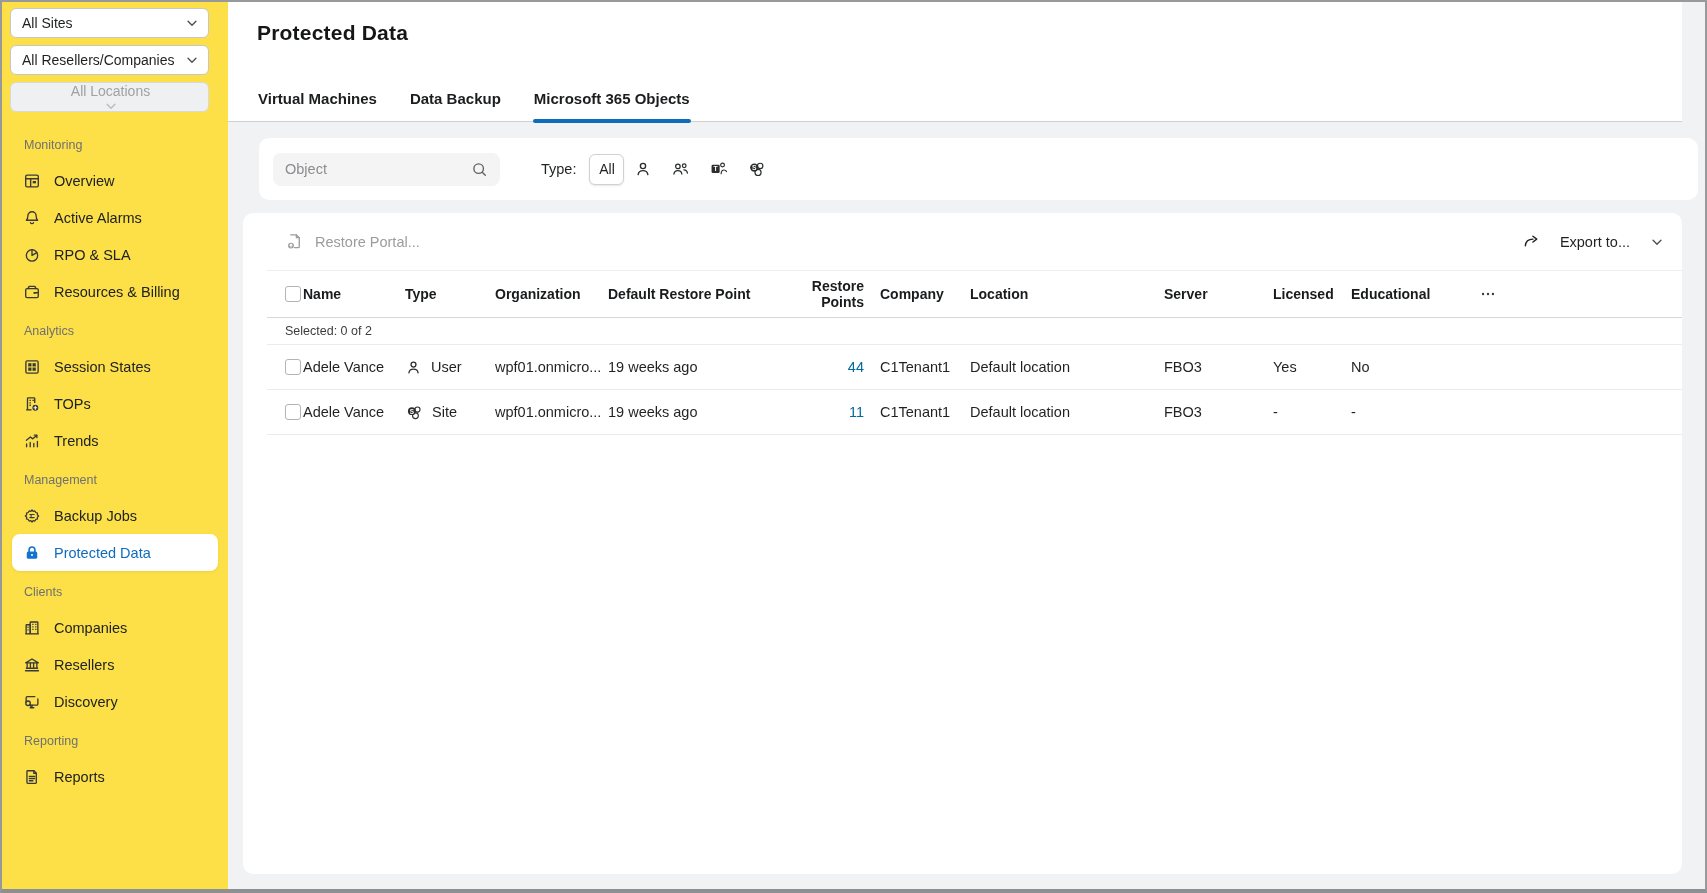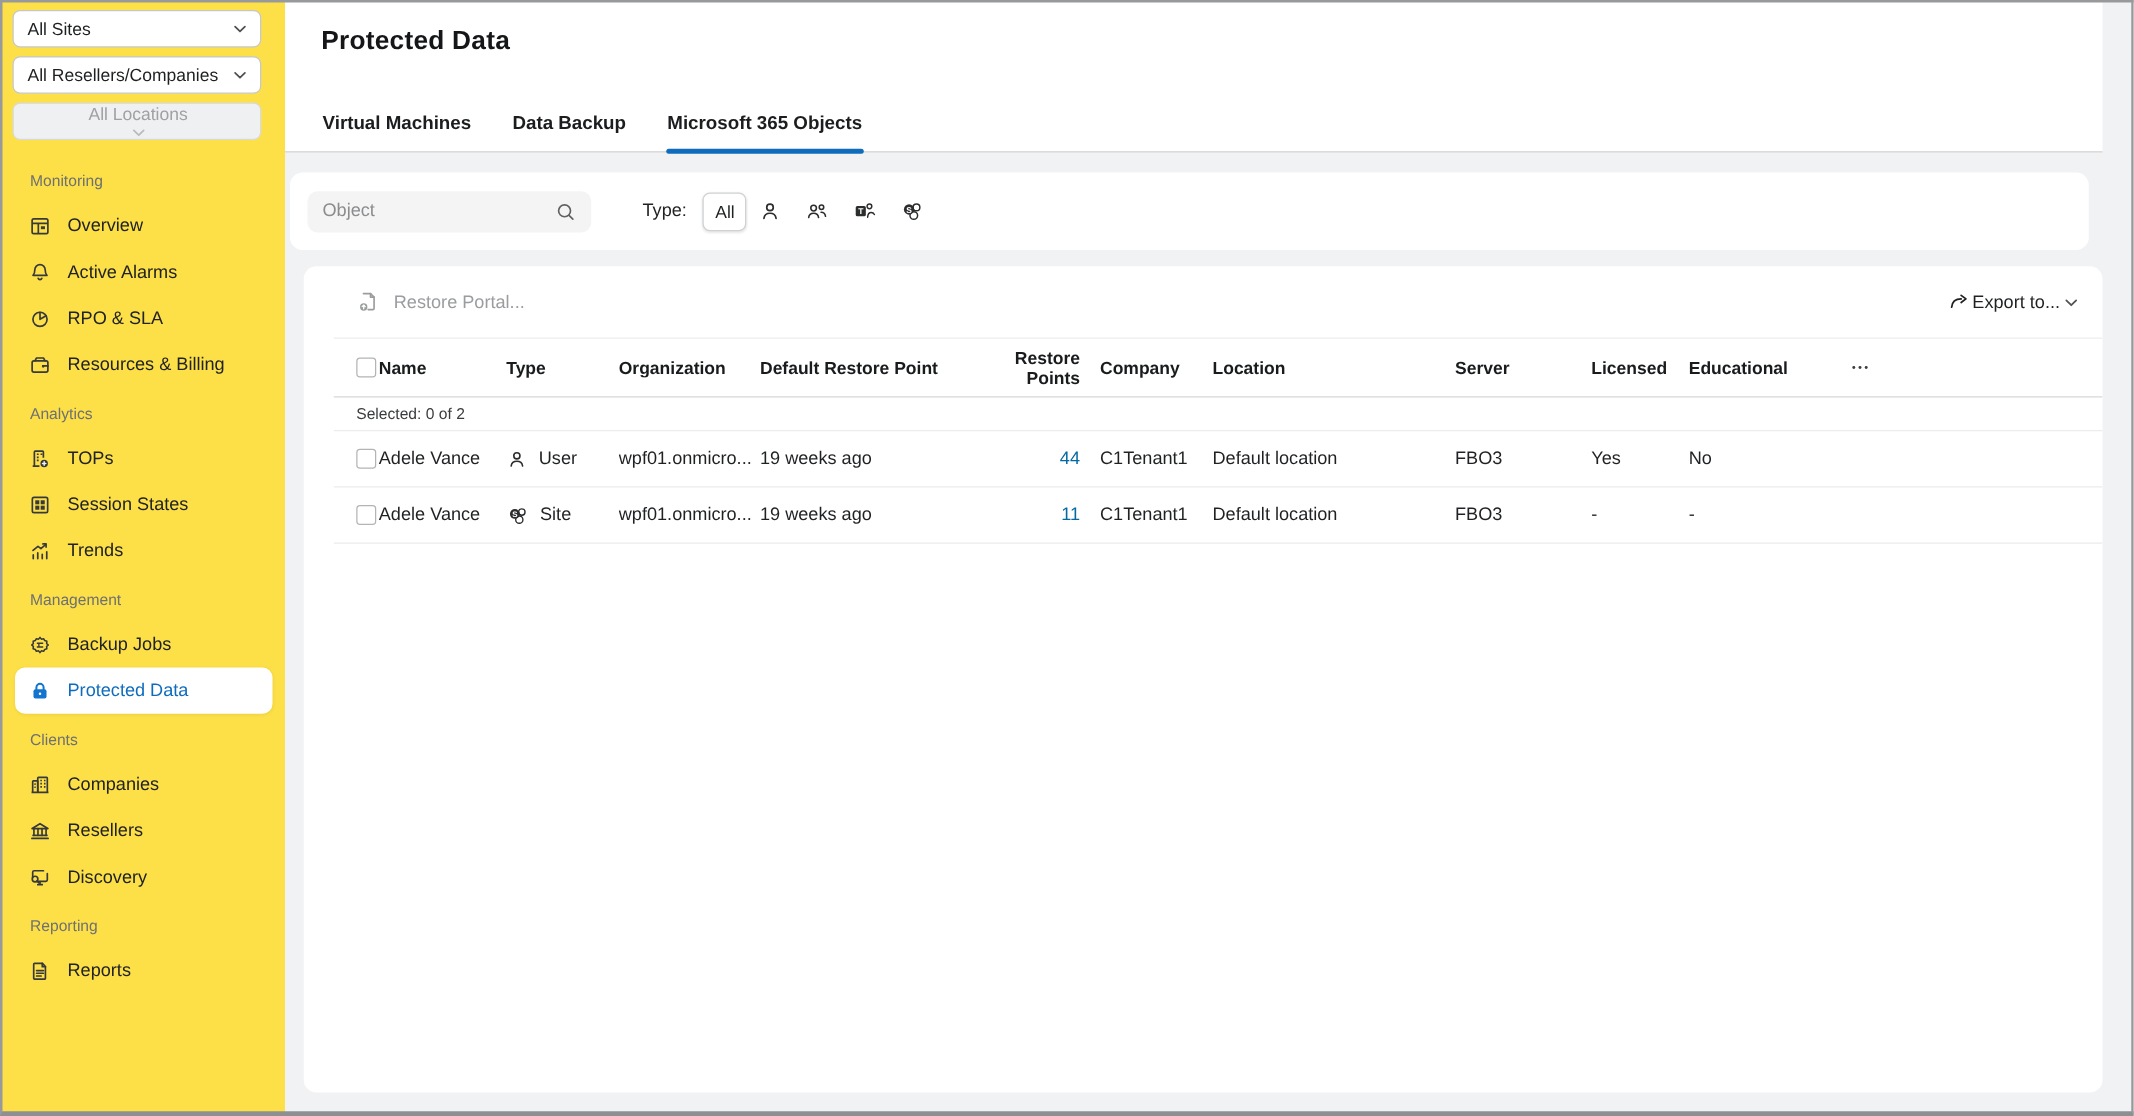--- a/index.html
+++ b/index.html
@@ -49,21 +49,21 @@
   .page-title{ position:absolute; left:29px; top:21px; font-size:21px; font-weight:700; color:#141618; letter-spacing:.2px;}
   .tabs{ position:absolute; left:29px; bottom:0; display:flex; gap:31px; }
   .tab{ position:relative; padding:10px 1px 14px; font-size:15px; font-weight:600; color:#1b1d1f; cursor:pointer; white-space:nowrap;}
   .tab.active::after{
     content:""; position:absolute; left:0; right:0; bottom:-2px; height:4px;
     background:#0f6cbd; border-radius:3px;
   }
 
   
   .filter-card{
-    position:absolute; left:232px; top:138px; width:1439px; height:62px;
+    position:absolute; left:259px; top:138px; width:1439px; height:62px;
     background:#fff; border-radius:10px; display:flex; align-items:center; padding:0 14px;
   }
   .search-box{ width:227px; height:33px; background:#f4f4f5; border-radius:8px; display:flex; align-items:center; padding:0 12px; }
   .search-box input{ flex:1; min-width:0; border:none; background:transparent; outline:none; font-size:14.5px; color:#1f2123; font-family:inherit;}
   .search-box input::placeholder{ color:#8a8c8e; }
   .search-box .search-icon{ color:#5f6163; margin-left:8px; cursor:pointer;}
   .type-label{ margin-left:41px; font-size:14.5px; color:#1f2123; }
   .type-group{ display:flex; align-items:center; margin-left:13px; gap:1px; }
   .type-btn{
     height:31px; min-width:35px; padding:0 8px; display:flex; align-items:center; justify-content:center;
@@ -73,21 +73,21 @@
   .type-btn .t-icon{ color:#2b2d2f; }
 
   
   .table-card{
     position:absolute; left:243px; top:213px; width:1439px; height:661px;
     background:#fff; border-radius:10px; overflow:hidden;padding-left:24px;
   }
   .toolbar{ height:58px; display:flex; align-items:center; padding:0 18px; border-bottom:1px solid #ededee;}
   .restore-portal{ display:flex; align-items:center; gap:11px; font-size:14.5px; color:#9a9c9e; cursor:default;}
   .restore-portal .rp-icon{ color:#9a9c9e; }
-  .export-btn{ margin-left:auto; display:flex; align-items:center; gap:1px; font-size:14.5px; color:#1f2123; cursor:pointer;}
+  .export-btn{ margin-left:auto; display:flex; align-items:center; gap:19px; font-size:14.5px; color:#1f2123; cursor:pointer;}
   .export-btn .chev{ color:#505254; margin-left:1px;}
 
   .trow{ display:flex; align-items:center; padding:0 18px; }
   .thead{ height:47px; border-bottom:1px solid #d7d8d9; font-size:14px; font-weight:700; color:#191b1d;}
   .selected-row{ height:27px; border-bottom:1px solid #ececed; font-size:12.5px; color:#3a3c3e;}
   .drow{ height:45px; border-bottom:1px solid #ececed; font-size:14.5px; color:#1f2123;}
 
   .c-check{ width:18px; } 
   .c-name{ width:102px; }
   .c-type{ width:90px; display:flex; align-items:center; gap:9px;}
@@ -178,40 +178,40 @@
         </svg>
     </span>
     <span>Resources &amp; Billing</span>
   </div>
 
   <div class="section-label">Analytics</div>
 
   <div class="nav-item">
     <span class="nav-icon">
       <svg width="18" height="18" viewBox="0 0 20 20" fill="none" stroke="currentColor" stroke-width="1.5" stroke-linejoin="round">
+          <rect x="3.2" y="3.2" width="13.6" height="13.6" rx="1.5"></rect>
+          <rect x="5.8" y="5.8" width="3.6" height="3.6" fill="currentColor" stroke="none"></rect>
+          <rect x="10.6" y="5.8" width="3.6" height="3.6" fill="currentColor" stroke="none"></rect>
+          <rect x="5.8" y="10.6" width="3.6" height="3.6" fill="currentColor" stroke="none"></rect>
+          <rect x="10.6" y="10.6" width="3.6" height="3.6" fill="currentColor" stroke="none"></rect>
+        </svg>
+    </span>
+    <span>Session States</span>
+  </div>
+  <div class="nav-item">
+    <span class="nav-icon">
+      <svg width="18" height="18" viewBox="0 0 20 20" fill="none" stroke="currentColor" stroke-width="1.5" stroke-linejoin="round">
           <path d="M5 16.5V4a.8.8 0 0 1 .8-.8h6.4a.8.8 0 0 1 .8.8v5"></path>
           <path d="M3.5 16.5h6"></path>
           <path d="M7.2 6h1.6M10.5 6h1.6M7.2 8.7h1.6M7.2 11.4h1.6"></path>
           <circle cx="13.7" cy="14.2" r="3.3" fill="currentColor" stroke="none"></circle>
           <path d="M13.7 12.7v3M12.2 14.2h3" stroke="#f1f2f3" stroke-width="1.3" stroke-linecap="round"></path>
         </svg>
     </span>
     <span>TOPs</span>
-  </div>
-  <div class="nav-item">
-    <span class="nav-icon">
-      <svg width="18" height="18" viewBox="0 0 20 20" fill="none" stroke="currentColor" stroke-width="1.5" stroke-linejoin="round">
-          <rect x="3.2" y="3.2" width="13.6" height="13.6" rx="1.5"></rect>
-          <rect x="5.8" y="5.8" width="3.6" height="3.6" fill="currentColor" stroke="none"></rect>
-          <rect x="10.6" y="5.8" width="3.6" height="3.6" fill="currentColor" stroke="none"></rect>
-          <rect x="5.8" y="10.6" width="3.6" height="3.6" fill="currentColor" stroke="none"></rect>
-          <rect x="10.6" y="10.6" width="3.6" height="3.6" fill="currentColor" stroke="none"></rect>
-        </svg>
-    </span>
-    <span>Session States</span>
   </div>
   <div class="nav-item">
     <span class="nav-icon">
       <svg width="18" height="18" viewBox="0 0 20 20" fill="none" stroke="currentColor" stroke-width="1.5" stroke-linecap="round" stroke-linejoin="round">
           <path d="M4 16.5v-3.2M8 16.5v-5M12 16.5v-3.8M16 16.5v-6"></path>
           <path d="M3.8 9.2l4.4-3.6 2.6 2 4.4-3.8"></path>
           <path d="M12.6 3.5h2.8v2.8"></path>
         </svg>
     </span>
     <span>Trends</span>

